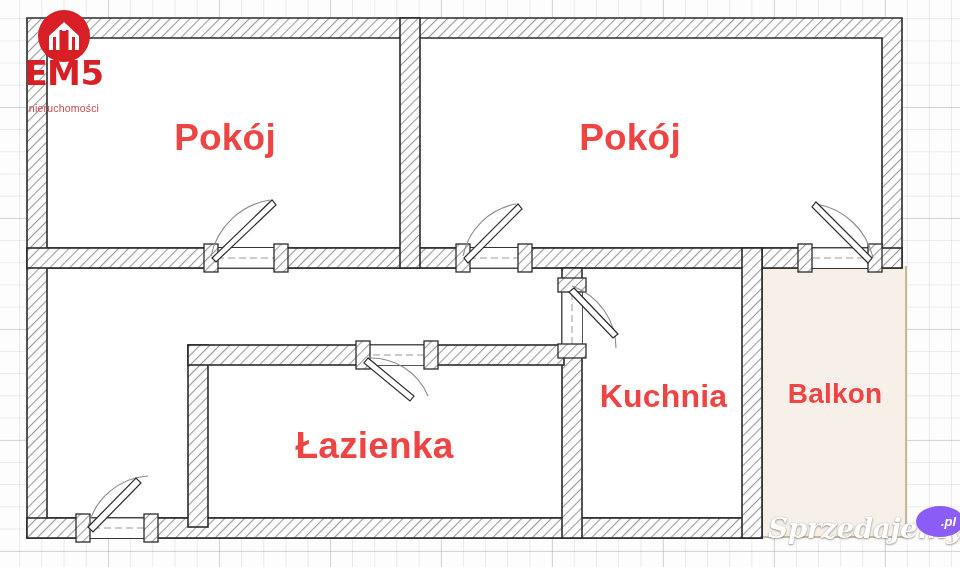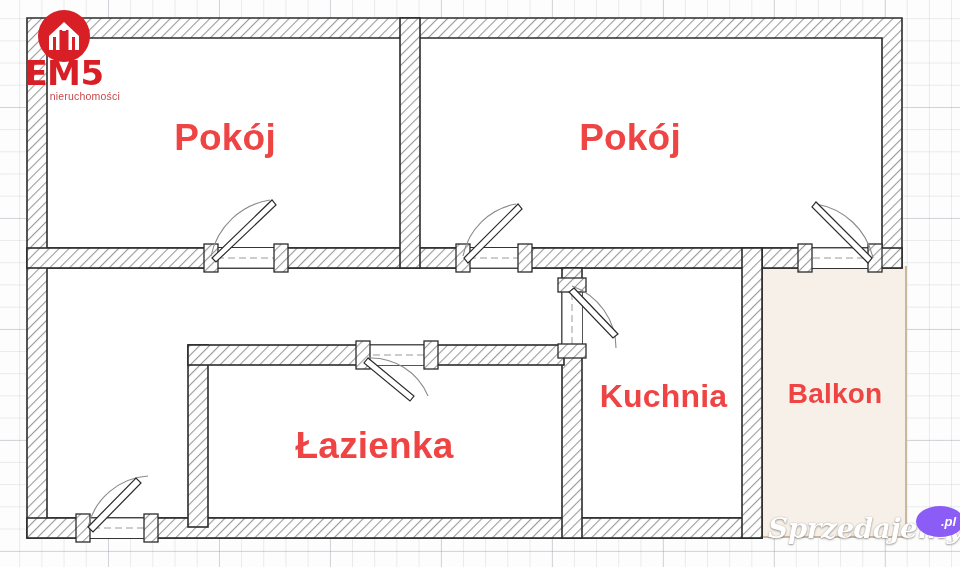--- a/index.html
+++ b/index.html
@@ -55,22 +55,22 @@
   }
   .logo-house{position:absolute;left:30px;top:0;width:52px;height:52px;}
   .logo-em5{
     position:absolute;left:0;top:46px;width:112px;
     text-align:center;
     font-family:"DejaVu Sans", sans-serif;
     font-weight:bold;font-size:34px;color:#d81f26;
     letter-spacing:-.5px;line-height:34px;
   }
   .logo-sub{
-    position:absolute;left:0;top:80px;width:112px;
-    text-align:right;
+    position:absolute;left:0;top:92px;width:112px;
+    text-align:center;
     font-family:"Liberation Sans", sans-serif;
     font-size:10.5px;color:#c8474b;letter-spacing:.2px;
   }
 
   
   .wm{position:absolute;left:768px;top:512px;height:44px;}
   .wm-text{
     position:absolute;left:0;top:0;
     font-family:"DejaVu Serif", serif;
     font-weight:bold;font-style:italic;

